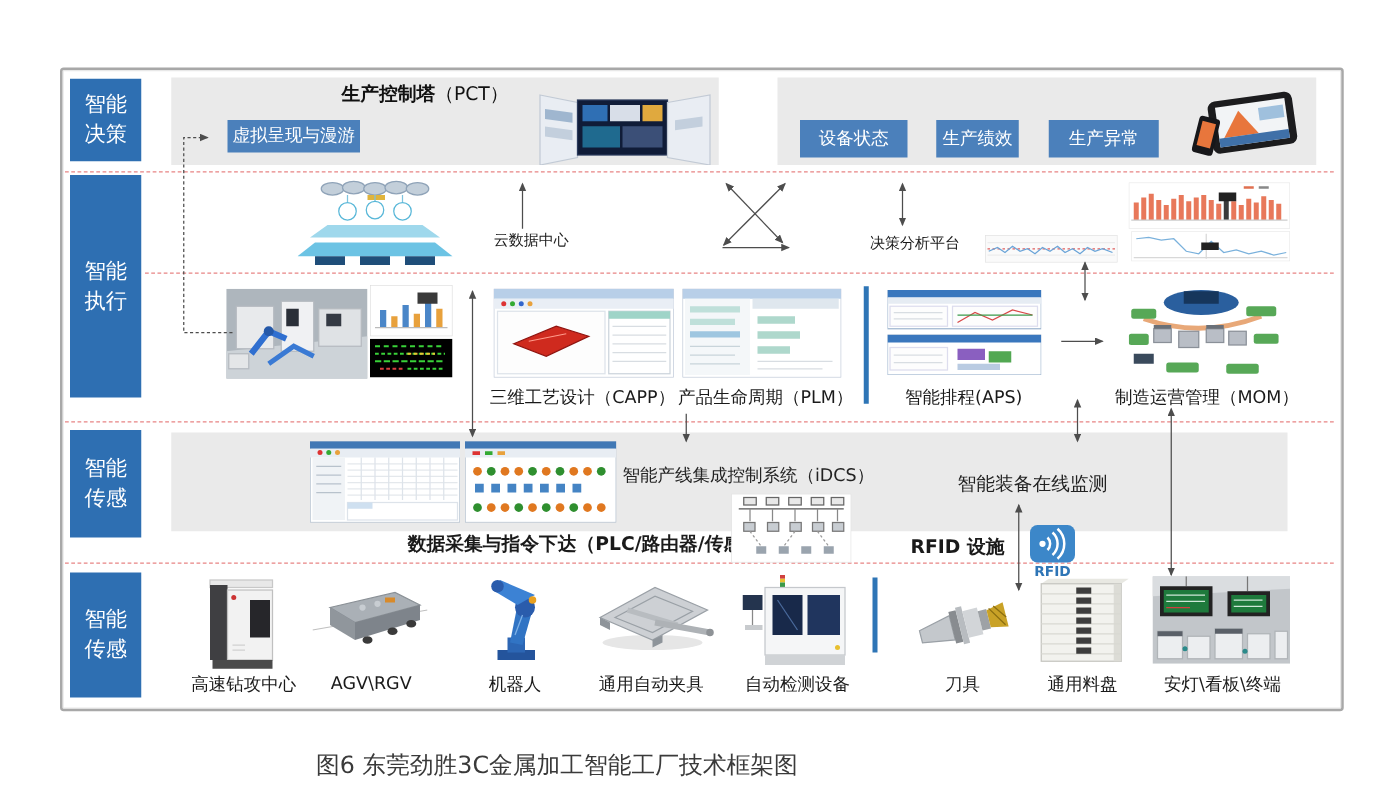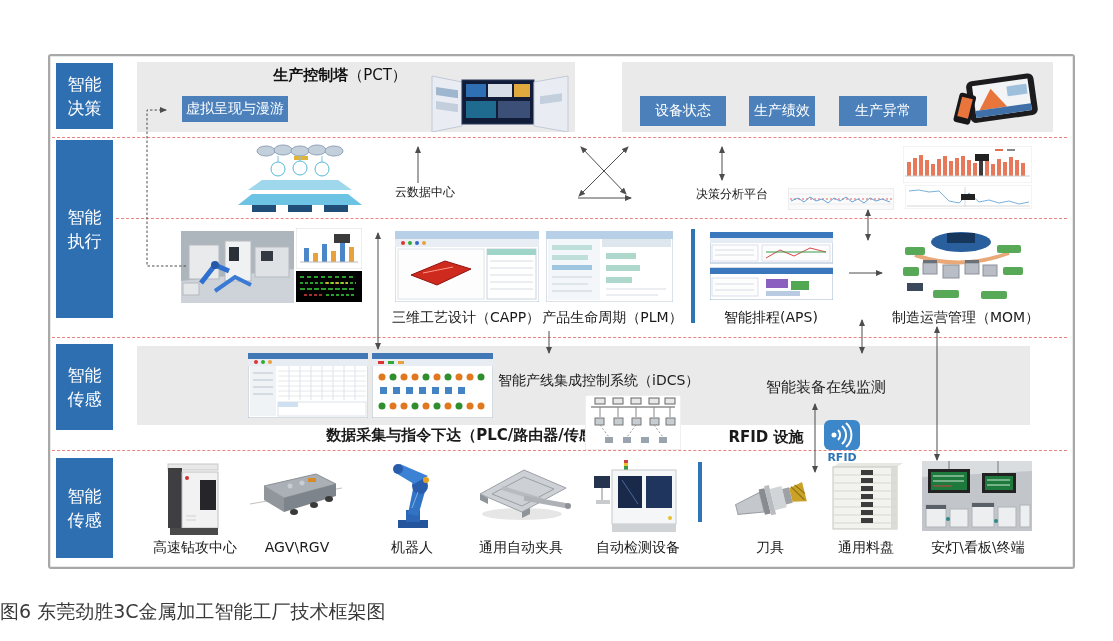--- a/index.html
+++ b/index.html
@@ -15,21 +15,21 @@
   .panel{position:absolute;background:#eaeaea;}
   .ptitle{position:absolute;font-size:15px;text-align:center;white-space:nowrap;color:#111;}
   .ptitle b{font-weight:bold;}
   .pbtn{position:absolute;background:#4b80bb;color:#fff;font-size:14px;
         display:flex;align-items:center;justify-content:center;white-space:nowrap;}
   .blabel{position:absolute;font-size:12px;font-weight:normal;text-align:center;white-space:nowrap;}
   .elabel{position:absolute;font-size:14px;text-align:center;white-space:nowrap;color:#1a1a1a;}
   .bold15{position:absolute;font-size:15px;font-weight:bold;text-align:center;white-space:nowrap;}
   .plain14{position:absolute;font-size:14px;text-align:center;white-space:nowrap;color:#222;}
   .vdiv{position:absolute;width:4px;background:#2e75b6;}
-  .caption{position:absolute;left:0;width:891px;top:599px;text-align:left;
+  .caption{position:absolute;left:0;width:891px;top:599px;text-align:center;
            font-size:19px;color:#3a3a3a;}
   .rfidbadge{position:absolute;border-radius:6px;background:#3c87c9;}
   .rfidtxt{position:absolute;font-size:11px;font-weight:bold;color:#2e75b6;text-align:center;}
   svg{display:block;}
 </style>
 </head>
 <body>
 
 <div class="canvas">
 

